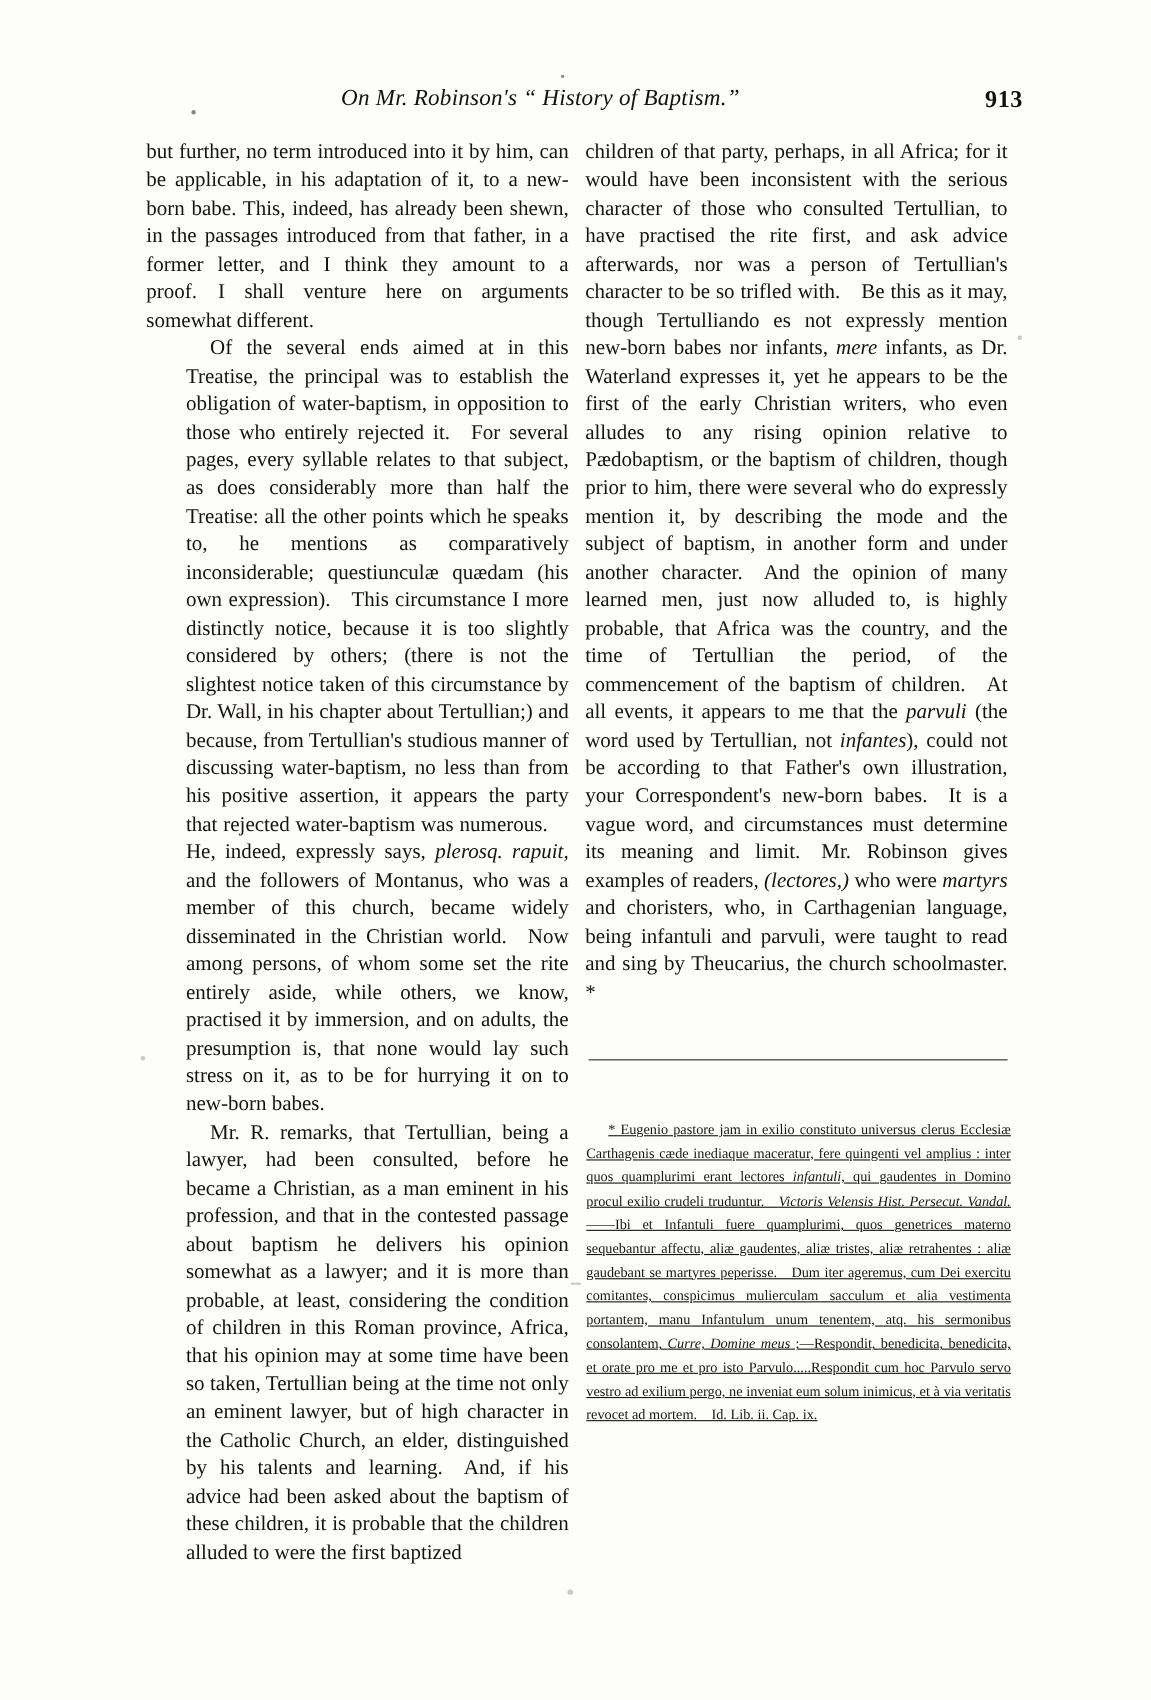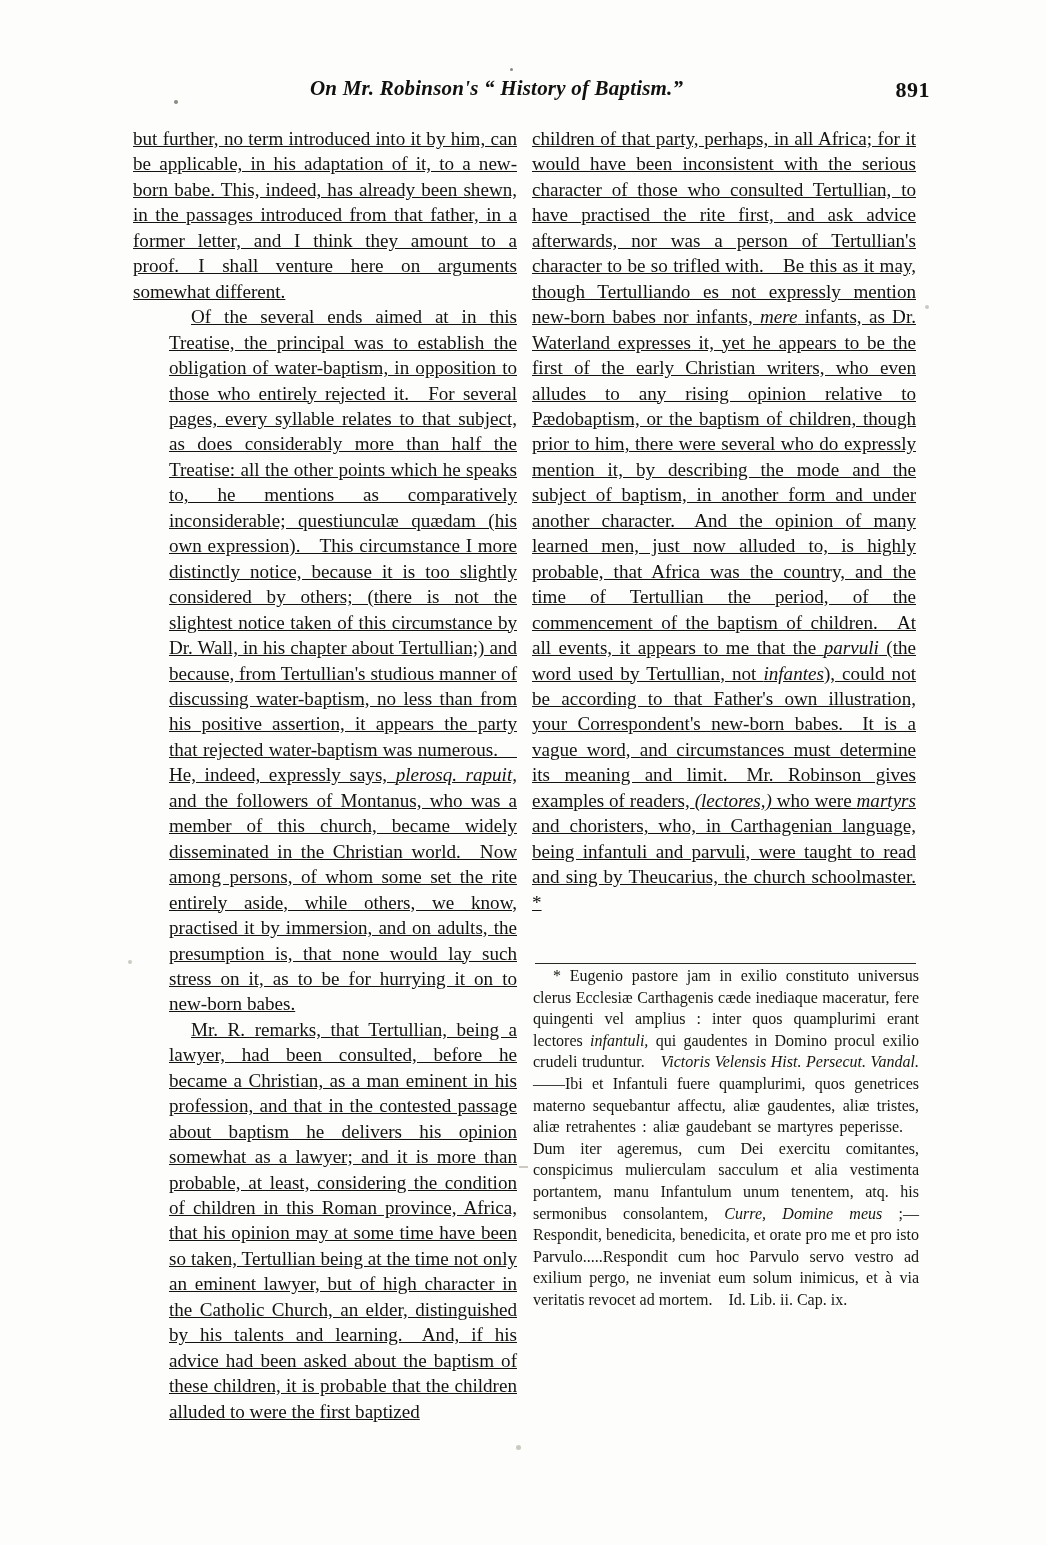--- a/index.html
+++ b/index.html
@@ -29,21 +29,21 @@
     left: 130px;
     top: 76px;
     width: 800px;
     height: 34px;
   }
   .runhead-title {
     position: absolute;
     left: 180px;
     top: 0;
     font-style: italic;
-    font-weight: bold;
+    font-weight: normal;
     font-size: 21px;
     letter-spacing: 0.2px;
     white-space: nowrap;
     color: #111;
   }
   .runhead-folio {
     position: absolute;
     right: 0;
     top: 1px;
     font-weight: bold;
@@ -67,46 +67,46 @@
     text-align: justify;
     text-justify: inter-word;
     hyphens: none;
     color: #151310;
   }
   .col-left  { left: 133px; }
   .col-right { left: 532px; }
 
   .col p {
     margin: 0;
-    text-decoration: underline;
   }
   .col p.indent {
     text-indent: 22px;
     margin-left: 36px;
   }
 
   
   .fn-rule {
     position: absolute;
     left: 535px;
     top: 963px;
     width: 381px;
     height: 0;
     border-top: 1.6px solid #2a2823;
   }
   .footnote {
     position: absolute;
     left: 533px;
-    top: 965px;
+    top: 1016px;
     width: 386px;
-    font-size: 16px;
+    font-size: 13px;
     line-height: 21.6px;
     text-align: justify;
     text-justify: inter-word;
     color: #17150f;
+    text-decoration: underline;
   }
   .footnote p {
     margin: 0;
     text-indent: 20px;
   }
 
   i { font-style: italic; }
 
   
   .artifact {
@@ -115,21 +115,21 @@
     opacity: .75;
   }
 </style>
 </head>
 <body>
 
 <div class="page">
 
   <div class="runhead">
     <span class="runhead-title">On Mr. Robinson's “ History of Baptism.”</span>
-    <span class="runhead-folio">891</span>
+    <span class="runhead-folio">913</span>
     <span class="speck" style="left:44px; top:24px; width:4px; height:4px;"></span>
     <span class="speck" style="left:380px; top:-8px; width:3px; height:3px;"></span>
   </div>
 
   <div class="col col-left">
     <p>but further, no term introduced into it by him, can be applicable, in his adaptation of it, to a new-born babe. This, indeed, has already been shewn, in the passages introduced from that father, in a former letter, and I think they amount to a proof. I shall venture here on arguments somewhat different.</p>
     <p class="indent">Of the several ends aimed at in this Treatise, the principal was to establish the obligation of water-baptism, in opposition to those who entirely rejected it. For several pages, every syllable relates to that subject, as does considerably more than half the Treatise: all the other points which he speaks to, he mentions as comparatively inconsiderable; questiunculæ quædam (his own expression). This circumstance I more distinctly notice, because it is too slightly considered by others; (there is not the slightest notice taken of this circumstance by Dr. Wall, in his chapter about Tertullian;) and because, from Tertullian's studious manner of discussing water-baptism, no less than from his positive assertion, it appears the party that rejected water-baptism was numerous. He, indeed, expressly says, <i>plerosq. rapuit,</i> and the followers of Montanus, who was a member of this church, became widely disseminated in the Christian world. Now among persons, of whom some set the rite entirely aside, while others, we know, practised it by immersion, and on adults, the presumption is, that none would lay such stress on it, as to be for hurrying it on to new-born babes.</p>
     <p class="indent">Mr. R. remarks, that Tertullian, being a lawyer, had been consulted, before he became a Christian, as a man eminent in his profession, and that in the contested passage about baptism he delivers his opinion somewhat as a lawyer; and it is more than probable, at least, considering the condition of children in this Roman province, Africa, that his opinion may at some time have been so taken, Tertullian being at the time not only an eminent lawyer, but of high character in the Catholic Church, an elder, distinguished by his talents and learning. And, if his advice had been asked about the baptism of these children, it is probable that the children alluded to were the first baptized</p>
   </div>
 

